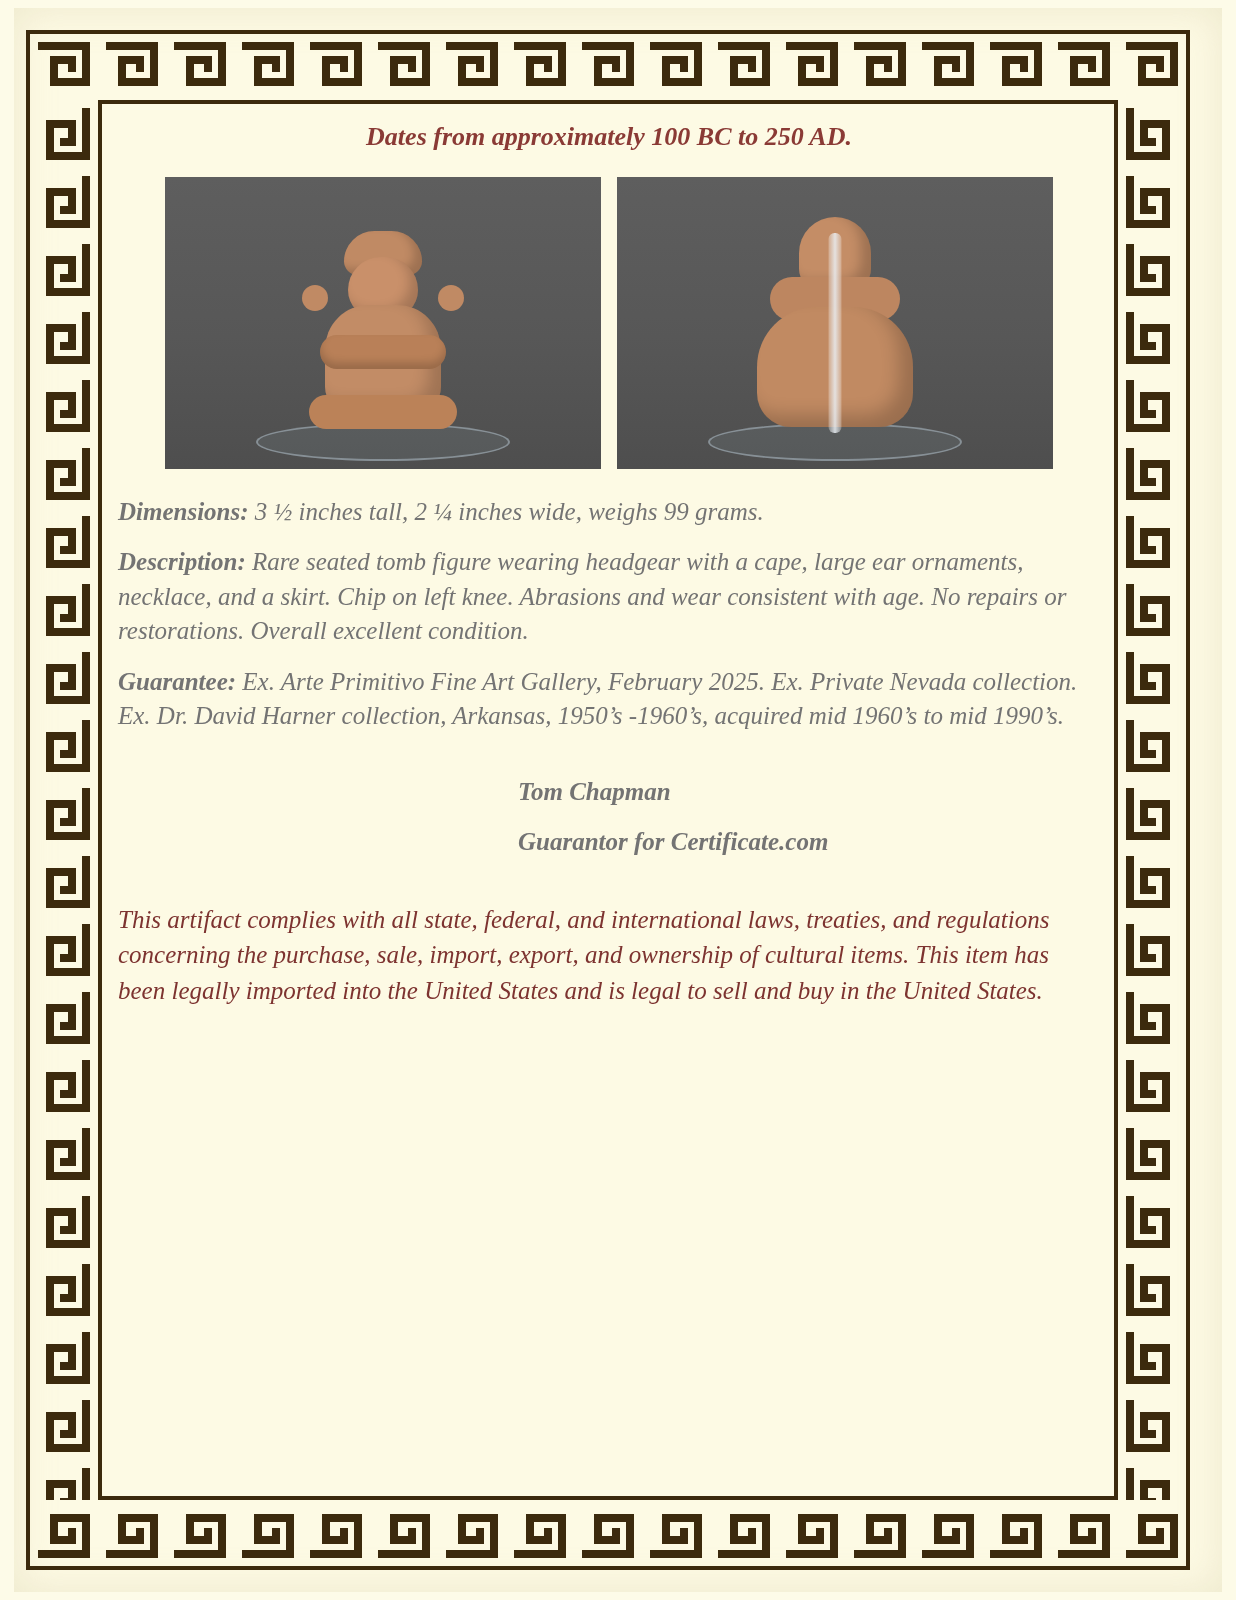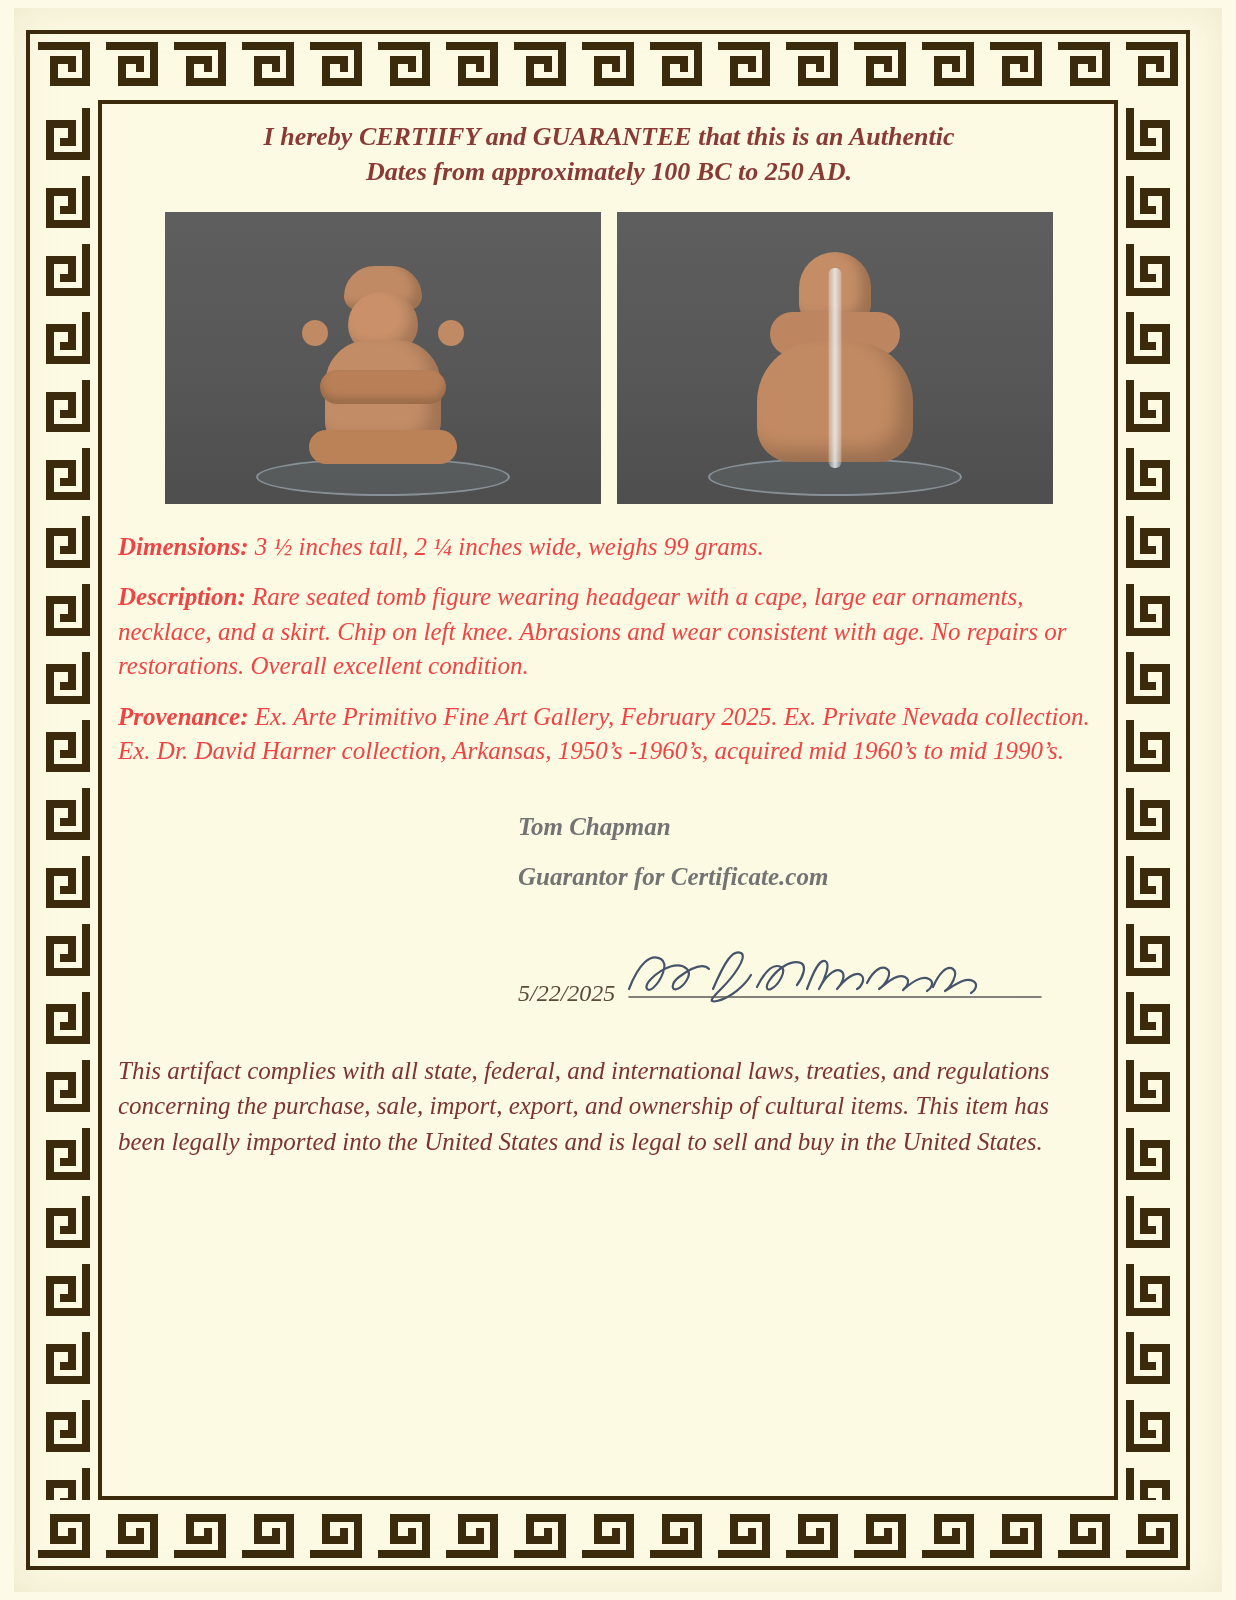--- a/index.html
+++ b/index.html
@@ -222,21 +222,21 @@
     bottom: 14px; width: 13px; height: 200px;
     background: linear-gradient(90deg, rgba(255,255,255,0.25), rgba(235,240,245,0.85), rgba(255,255,255,0.25));
     border-radius: 6px;
   }
 
   .body-block {
     margin-top: 26px;
     font-style: italic;
     font-size: 25px;
     line-height: 1.38;
-    color: #ef4444;
+    color: #737373;
   }
   .body-block p { margin: 0 0 16px 0; }
   .lbl { font-weight: bold; }
 
   .sig-block {
     margin-top: 44px;
     padding-left: 400px;
     font-style: italic;
     font-weight: bold;
     font-size: 25px;
@@ -887,21 +887,20 @@
         <i class="d"></i>
         <i class="e"></i>
         <i class="f"></i>
       </div>
     </div>
 
   <div class="content">
 
 
     <div class="cert-statement">
-      <div>I hereby CERTIIFY and GUARANTEE that this is an Authentic</div>
       <div>Dates from approximately 100 BC to 250 AD.</div>
     </div>
 
     <div class="photos">
       <div class="photo">
         <div class="bg"></div>
         <div class="standlip"></div>
         <div class="figure" style="width:150px;height:230px;">
           <div class="f-hat"></div>
           <div class="f-head"></div>
@@ -928,42 +927,26 @@
     <div class="body-block">
       <p>
         <span class="lbl">Dimensions:</span>
         <span>3 ½ inches tall, 2 ¼ inches wide, weighs 99 grams.</span>
       </p>
       <p>
         <span class="lbl">Description:</span>
         <span>Rare seated tomb figure wearing headgear with a cape, large ear ornaments, necklace, and a skirt. Chip on left knee. Abrasions and wear consistent with age. No repairs or restorations. Overall excellent condition.</span>
       </p>
       <p>
-        <span class="lbl">Provenance:</span>
+        <span class="lbl">Guarantee:</span>
         <span>Ex. Arte Primitivo Fine Art Gallery, February 2025. Ex. Private Nevada collection. Ex. Dr. David Harner collection, Arkansas, 1950’s -1960’s, acquired mid 1960’s to mid 1990’s.</span>
       </p>
     </div>
 
     <div class="sig-block">
       <div class="name">Tom Chapman</div>
       <div>Guarantor for Certificate.com</div>
     </div>
 
-    <div class="sign-line">
-      <span class="sign-date">5/22/2025</span>
-      <span class="sig-svg" title="">
-        <svg width="430" height="66" viewBox="0 0 430 66" xmlns="http://www.w3.org/2000/svg">
-          <g fill="none" stroke="#44546b" stroke-width="2.2" stroke-linecap="round" stroke-linejoin="round">
-            <path d="M8 46 C 18 20, 30 10, 40 16 C 48 21, 40 38, 32 45 C 26 50, 22 44, 30 36 C 42 24, 58 18, 66 26 C 72 32, 62 44, 56 46 C 50 48, 50 40, 58 34 C 70 25, 82 20, 88 26"></path>
-            <path d="M92 46 C 104 18, 112 6, 120 10 C 127 14, 112 34, 100 46 C 92 54, 86 60, 96 58 C 110 55, 124 42, 130 32"></path>
-            <path d="M136 44 C 144 28, 152 20, 160 24 C 166 27, 158 42, 150 46 C 146 48, 144 44, 148 38 C 156 26, 170 16, 180 20 C 186 23, 182 34, 176 42"></path>
-            <path d="M186 46 C 192 30, 198 16, 204 18 C 210 20, 204 36, 198 46 C 204 34, 214 24, 220 28 C 226 32, 220 42, 216 46 C 224 36, 234 28, 240 32 C 245 36, 240 44, 236 46"></path>
-            <path d="M246 40 C 252 28, 260 22, 266 26 C 272 30, 264 42, 258 46 C 266 40, 276 30, 284 34 C 290 37, 286 44, 282 47 C 290 40, 300 32, 308 36 C 314 39, 310 46, 306 48"></path>
-            <path d="M312 44 C 318 30, 326 22, 332 26 C 338 30, 330 44, 324 48 C 334 42, 344 34, 352 38 C 358 41, 354 48, 350 50"></path>
-            <path d="M8 54 L 420 54" stroke-width="1.6" stroke="#5a5a5a"></path>
-          </g>
-        </svg>
-      </span>
-    </div>
 
     <div class="footer-block">This artifact complies with all state, federal, and international laws, treaties, and regulations concerning the purchase, sale, import, export, and ownership of cultural items. This item has been legally imported into the United States and is legal to sell and buy in the United States.</div>
   </div>
 </div>
 
 </body></html>

